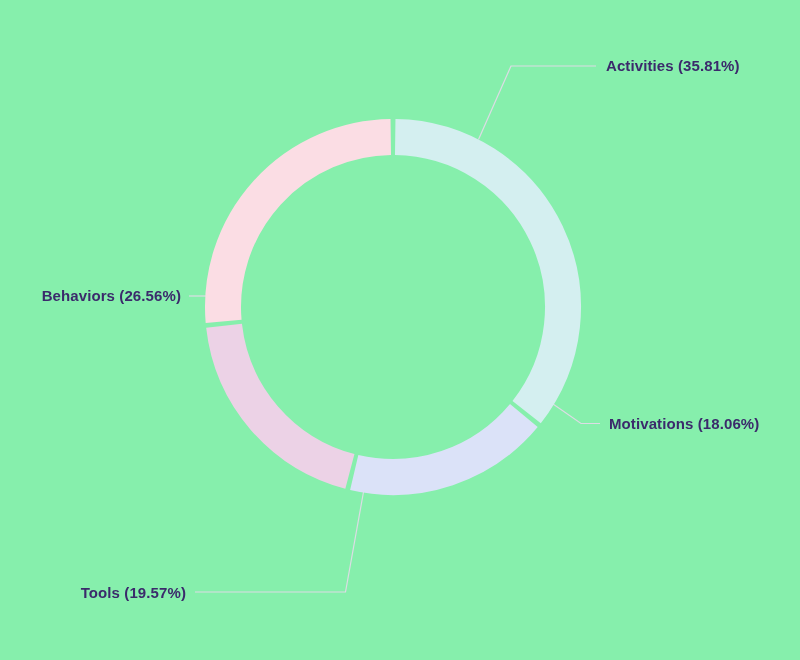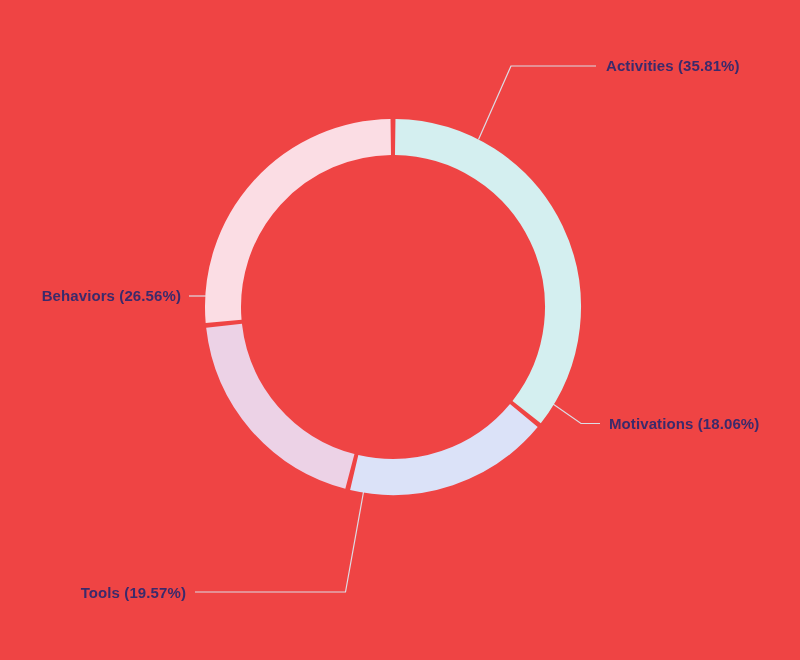--- a/index.html
+++ b/index.html
@@ -11,21 +11,21 @@
   body {
     width: 800px;
     height: 660px;
     font-family: "Liberation Sans", sans-serif;
     overflow: hidden;
   }
   #chart-root {
     position: relative;
     width: 800px;
     height: 660px;
-    background: #ef4444;
+    background: #86efac;
   }
   svg.donut-svg {
     position: absolute;
     left: 0;
     top: 0;
     width: 800px;
     height: 660px;
     display: block;
   }
   .slice-arc {

